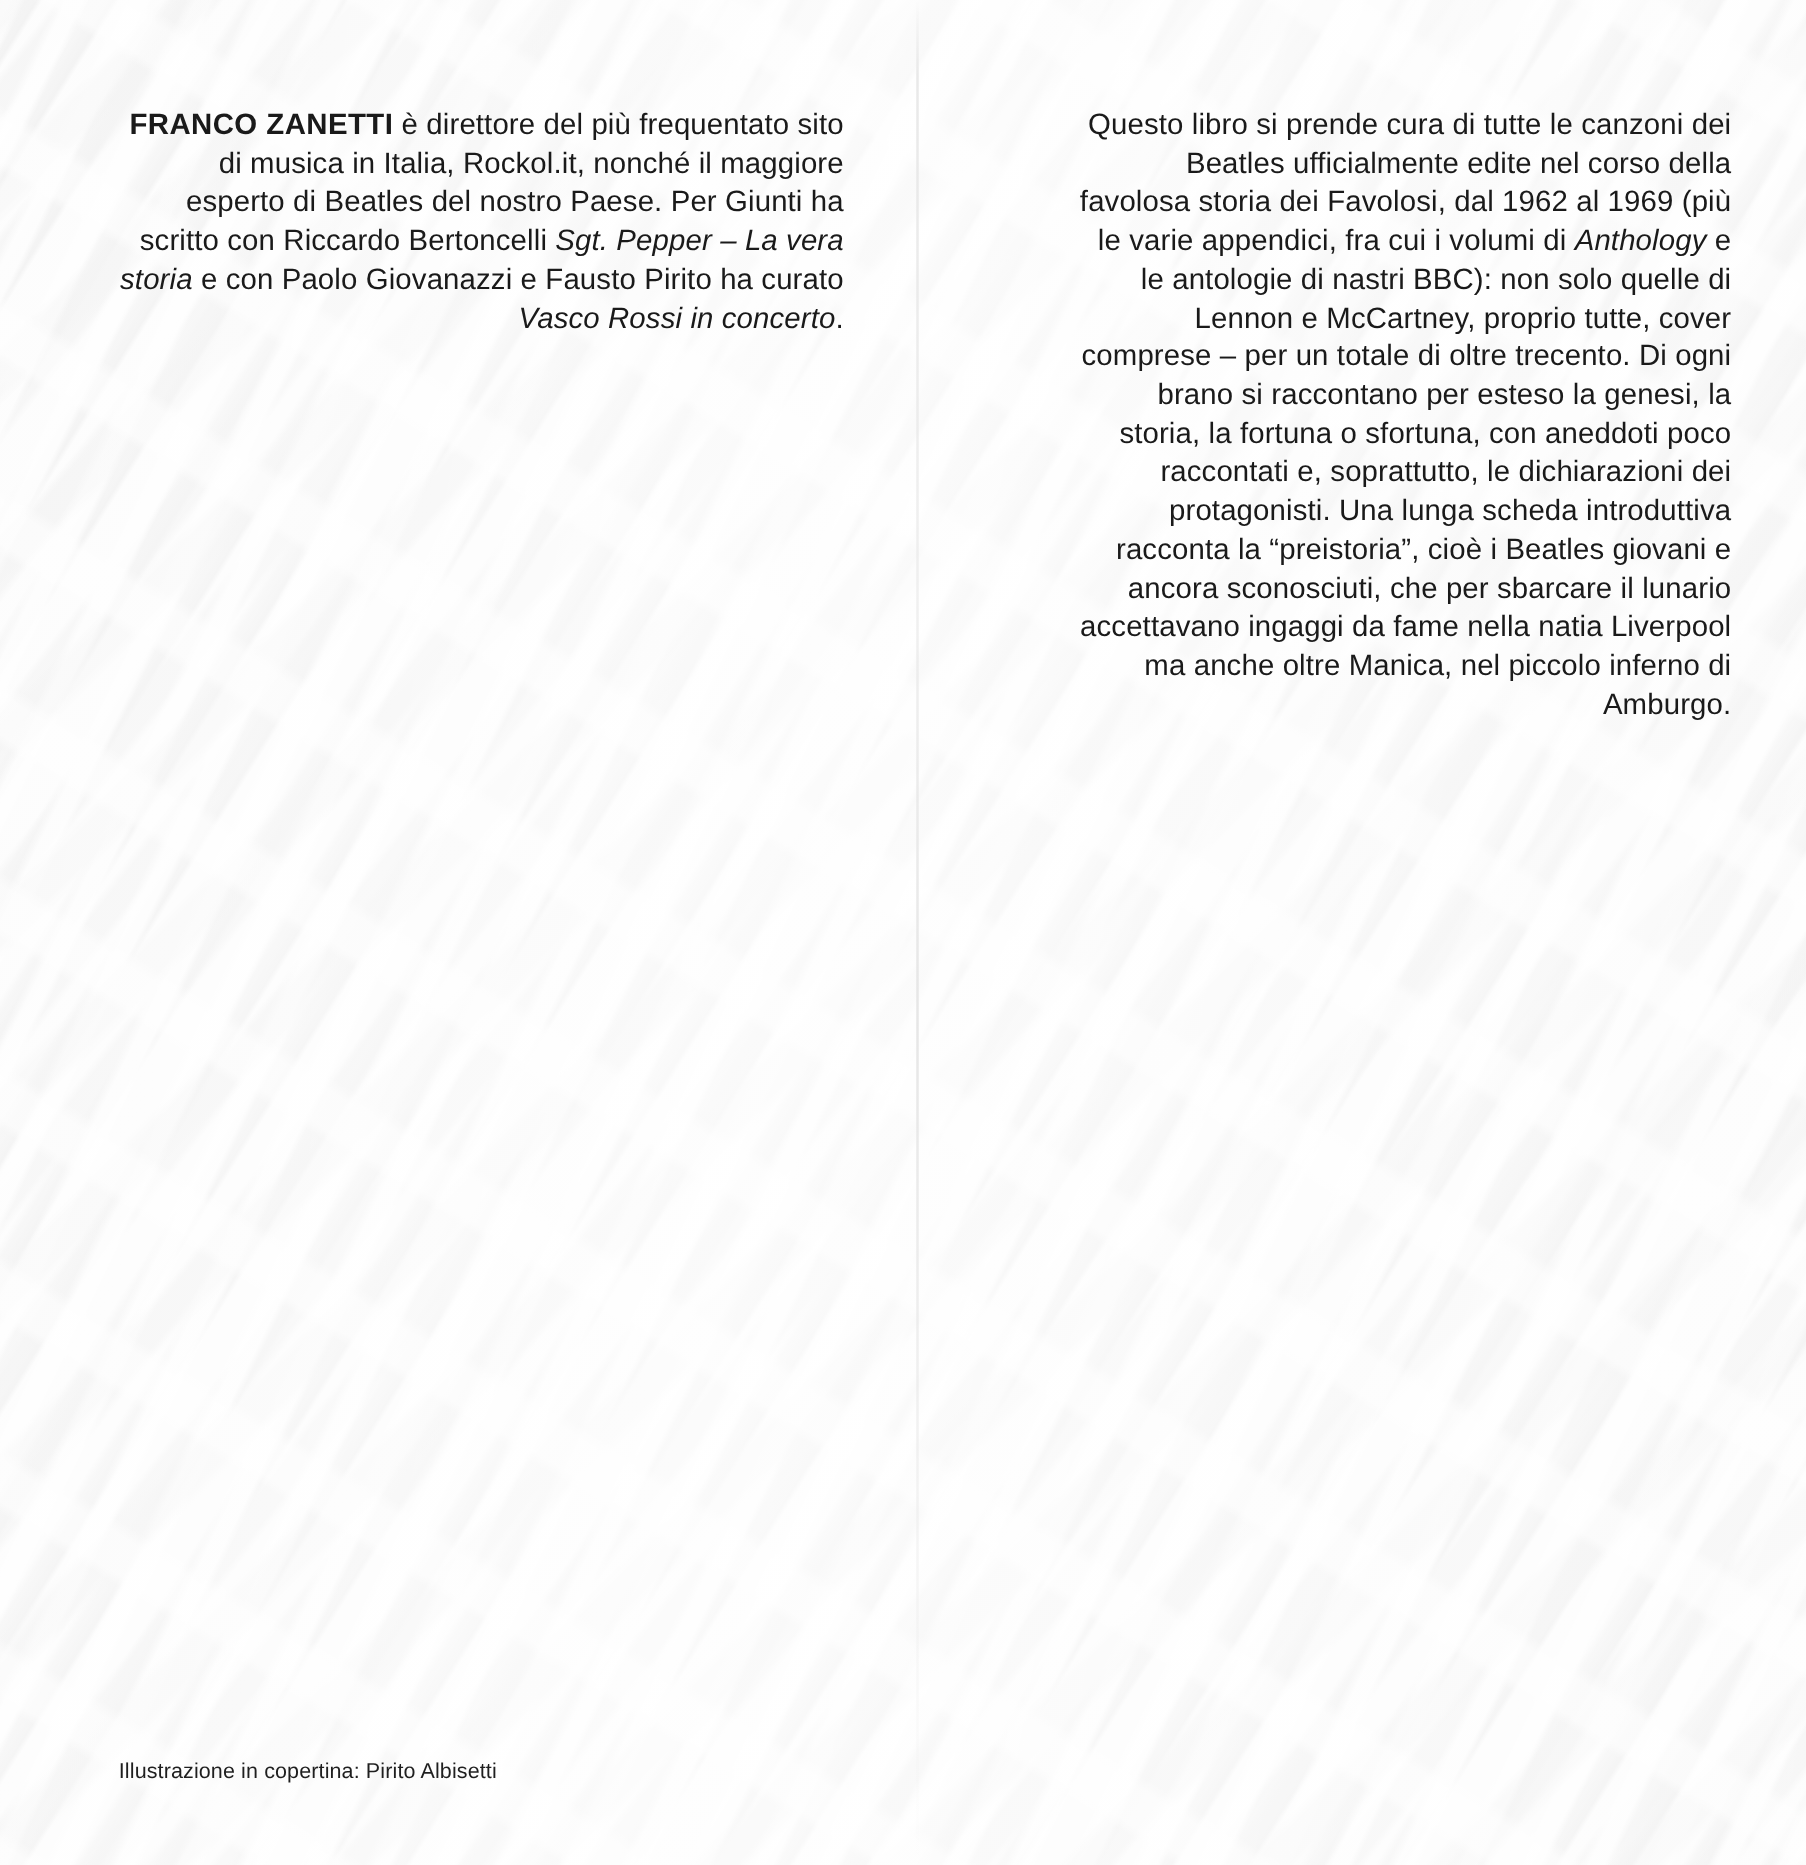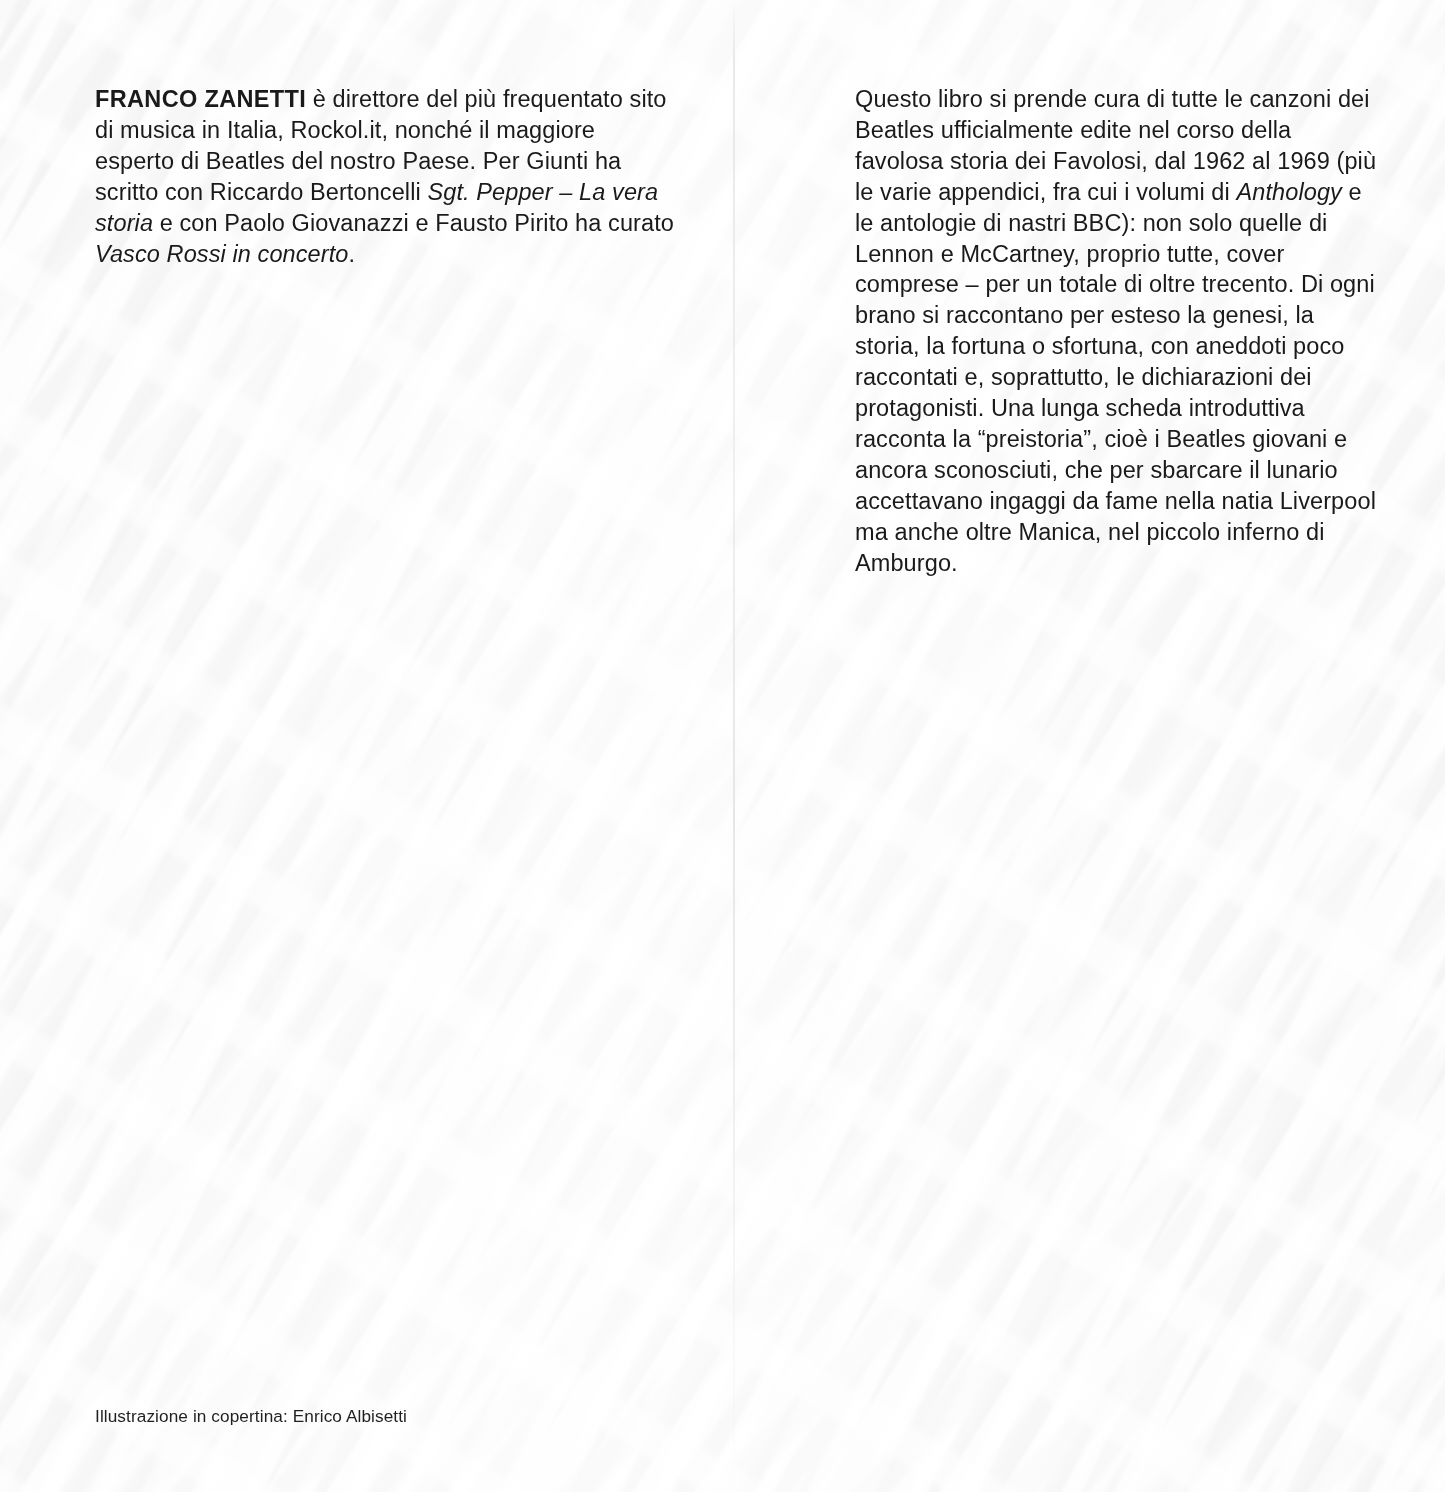--- a/index.html
+++ b/index.html
@@ -120,21 +120,21 @@
     position: absolute;
     color: #1a1a1a;
     font-size: 23.5px;
     line-height: 30.9px;
     letter-spacing: 0.1px;
     -webkit-font-smoothing: antialiased;
   }
   #col-left  { left: 95px;  top: 84px; width: 580px; }
   #col-right { left: 831px; top: 84px; width: 530px; margin-left: 24px; }
 
-  .column p { margin: 0; }
+  .column p { margin: 0; text-align: right; }
 
   .lead-name { font-weight: 700; letter-spacing: 0.35px; }
   .it { font-style: italic; }
 
   .credit {
     position: absolute;
     left: 95px;
     top: 1405px;
     font-size: 17.2px;
     line-height: 22px;
@@ -157,15 +157,15 @@
   <div class="fold" id="fold-line" style="left: 733px;"></div>
 
   <div class="column" id="col-left">
     <p><span class="lead-name">FRANCO ZANETTI</span><span> è direttore del più frequentato sito di musica in Italia, Rockol.it, nonché il maggiore esperto di Beatles del nostro Paese. Per Giunti ha scritto con Riccardo Bertoncelli </span><span class="it">Sgt. Pepper – La vera storia</span><span> e con Paolo Giovanazzi e Fausto Pirito ha curato </span><span class="it">Vasco Rossi in concerto</span><span>.</span></p>
   </div>
 
   <div class="column" id="col-right">
     <p><span>Questo libro si prende cura di tutte le canzoni dei Beatles ufficialmente edite nel corso della favolosa storia dei Favolosi, dal 1962 al 1969 (più le varie appendici, fra cui i volumi di </span><span class="it">Anthology</span><span> e le antologie di nastri BBC): non solo quelle di Lennon e McCartney, proprio tutte, cover comprese – per un totale di oltre trecento. Di ogni brano si raccontano per esteso la genesi, la storia, la fortuna o sfortuna, con aneddoti poco raccontati e, soprattutto, le dichiarazioni dei protagonisti. Una lunga scheda introduttiva racconta la “preistoria”, cioè i Beatles giovani e ancora sconosciuti, che per sbarcare il lunario accettavano ingaggi da fame nella natia Liverpool ma anche oltre Manica, nel piccolo inferno di Amburgo.</span></p>
   </div>
 
-  <div class="credit">Illustrazione in copertina: Enrico Albisetti</div>
+  <div class="credit">Illustrazione in copertina: Pirito Albisetti</div>
 
 </div>
 
 </body></html>

